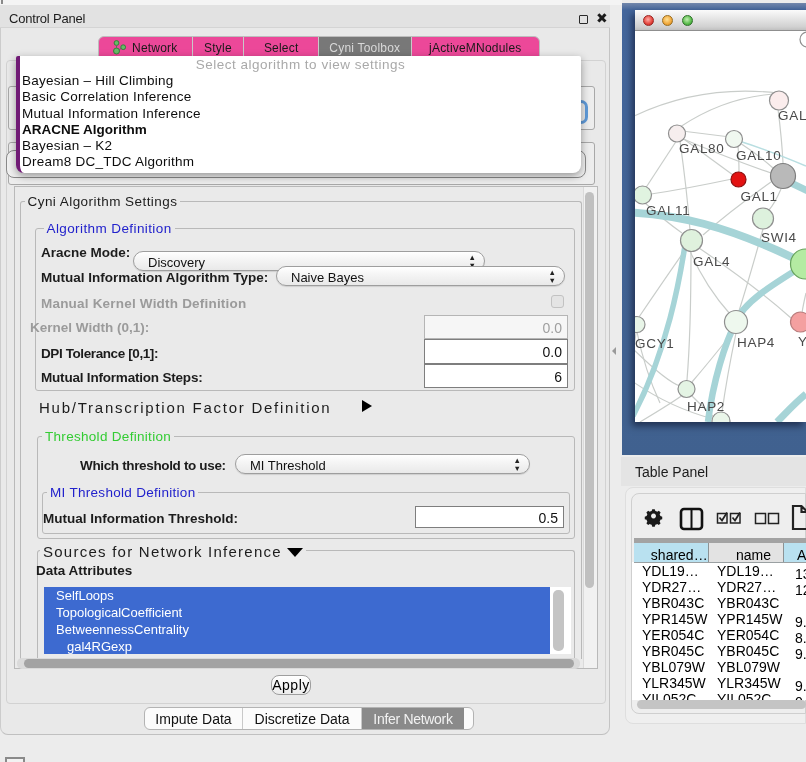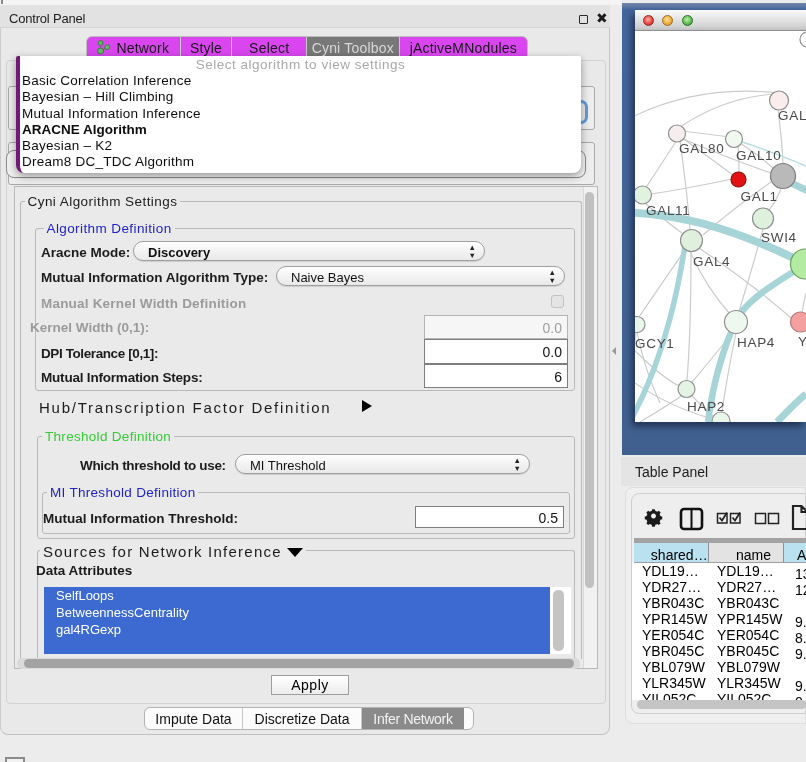--- a/index.html
+++ b/index.html
@@ -12,23 +12,23 @@
 #cpwin { left:0; top:5px; width:610px; height:730px; background:#e9e9e9;
   border-right:1px solid #c4c4c4; border-bottom:1px solid #c0c0c0; border-left:1px solid #cccccc;
   border-radius:0 0 8px 8px; }
 #cptitle { left:0; top:5px; width:610px; height:23px; background:#e2e2e2;
   border-bottom:1px solid #d4d4d4; }
 #cptitle .t { position:absolute; left:9px; top:6px; font-size:13px; letter-spacing:-0.2px; color:#1c1c1c; }
 .wbtn { position:absolute; top:6px; color:#1a1a1a; font-size:13px; }
 #cptitle span.wbtn { display:inline-block; }
 
 
-.tabbar { top:36px; height:23px; background:#d946ef; border:1px solid #bdbdbd;
-  border-radius:6px 6px 0 0; display:flex; align-items:center; font-size:14px;
-  letter-spacing:0.2px; color:#1a1a1a; }
+.tabbar { top:36px; height:23px; background:#ec4899; border:1px solid #bdbdbd;
+  border-radius:6px 6px 0 0; display:flex; align-items:center; font-size:12px;
+  letter-spacing:0.2px; color:#1a1a1a;margin-left:12px; }
 .tabbar .tab { height:100%; display:flex; align-items:center; justify-content:center;
   border-right:1px solid #c9c9c9; white-space:nowrap; }
 .tabbar .tab:last-child { border-right:none; }
 .tab.sel { background:#787878; color:#d9d9d9; }
 
 
 .gbox { position:absolute; border:1px solid #b9b9b9; border-radius:3px; }
 .glabel { position:absolute; top:-8px; background:#eaeaea; padding:0 3px; font-size:13.5px; letter-spacing:0.3px; white-space:nowrap; }
 .lblue { color:#2222cc; }
 .lgreen { color:#33cc33; }
@@ -130,21 +130,21 @@
 
   <div class="gbox" style="left:19.5px; top:201px; width:562px; height:458px; border-bottom:none; border-radius:3px 3px 0 0;padding-left:33px;">
     <div class="glabel" style="left:4px; color:#1c1c1c; letter-spacing:0.45px;">Cyni Algorithm Settings</div>
   </div>
 
   <div class="gbox" style="left:34.5px; top:227.5px; width:540px; height:163px;">
     <div class="glabel lblue" style="left:8px; letter-spacing:0.4px;">Algorithm Definition</div>
   </div>
 
   <div class="lbl" style="left:41px; top:245px;">Aracne Mode:</div>
-  <div class="combo" style="left:133px; top:241px; width:352px;font-weight:bold;">
+  <div class="combo" style="left:133px; top:251px; width:352px;">
       <span class="ct">Discovery</span>
       <span class="ar">▲<br>▼</span>
     </div>
 
   <div class="lbl" style="left:41px; top:270px;">Mutual Information Algorithm Type:</div>
   <div class="combo" style="left:276px; top:266px; width:289px;">
       <span class="ct">Naive Bayes</span>
       <span class="ar">▲<br>▼</span>
     </div>
 
@@ -186,45 +186,46 @@
       <span style="top:3px;">0.5</span>
     </div>
 
   <div class="gbox" style="left:37px; top:550px; width:538px; height:113px; border-bottom:none;">
     <div class="glabel" style="left:2px; color:#1c1c1c; padding-right:24px;"><span class="plain" style="font-size:15px; letter-spacing:1.25px;">Sources for Network Inference</span><span class="abs" style="right:3px; top:5px; width:0; height:0; border-top:9px solid #000; border-left:8px solid transparent; border-right:8px solid transparent;"></span></div>
   </div>
   <div class="lbl" style="left:36px; top:563px;">Data Attributes</div>
   <div class="abs" style="left:44px; top:587px; width:527px; height:67px; background:#fff;">
     <div style="background:#3d6ad0; width:506px; height:67px;">
       <div class="sel-item">SelfLoops</div>
+      <div class="sel-item">TopologicalCoefficient</div>
       <div class="sel-item">BetweennessCentrality</div>
-      <div class="sel-item" style="height:16px;">gal4RGexp</div>
+      <div class="sel-item" style="height:16px;margin-left:11px;">gal4RGexp</div>
     </div>
     <div class="vthumb" style="left:509px; top:3px; width:11px; height:61px; background:#c4c4c4;"></div>
   </div>
 
   <div class="abs" style="left:17px; top:658px; width:563px; height:11px; background:#dadada; border-radius:5px;"></div>
   <div class="abs vthumb" style="left:24px; top:659px; width:550px; height:9px; background:#a3a3a3;"></div>
 
   <div class="abs" style="left:583px; top:187px; width:14px; height:481px; background:#f1f1f1; border-left:1px solid #dadada;"></div>
   <div class="abs vthumb" style="left:585px; top:192px; width:9px; height:396px; background:#c0c0c0;"></div>
 
-  <div class="abs" style="left:271px; top:675px; width:78px; height:20px; border:1px solid #9e9e9e; border-radius:0; background:linear-gradient(#ffffff,#ececec); text-align:center; font-size:14px; line-height:19px; letter-spacing:0.5px;">Apply</div>
+  <div class="abs" style="left:271px; top:675px; width:40px; height:20px; border:1px solid #9e9e9e; border-radius:8px; background:linear-gradient(#ffffff,#ececec); text-align:center; font-size:14px; line-height:19px; letter-spacing:0.5px;">Apply</div>
 
   <div class="abs btabs" style="left:144px; top:707px; width:330px; height:23px;">
     <div class="bt" style="width:98px;">Impute Data</div>
     <div class="bt" style="width:119px;">Discretize Data</div>
     <div class="bt sel" style="width:102px;">Infer Network</div>
     <div class="bt" style="flex:1; border-right:none;"></div>
   </div>
 
   <div class="abs" id="popup">
     <div class="hdr">Select algorithm to view settings</div>
+    <div class="it">Bayesian – Hill Climbing</div>
     <div class="it">Basic Correlation Inference</div>
-    <div class="it">Bayesian – Hill Climbing</div>
     <div class="it">Mutual Information Inference</div>
     <div class="it bold" style="letter-spacing:0;">ARACNE Algorithm</div>
     <div class="it">Bayesian – K2</div>
     <div class="it">Dream8 DC_TDC Algorithm</div>
   </div>
 
   <div class="abs" style="left:5px; top:757px; width:20px; height:10px; border:2px solid #8a8a8a; background:#f2f2f2;"></div>
 
   <div class="abs" id="bluebg"></div>
   <div class="abs" id="macwin">

